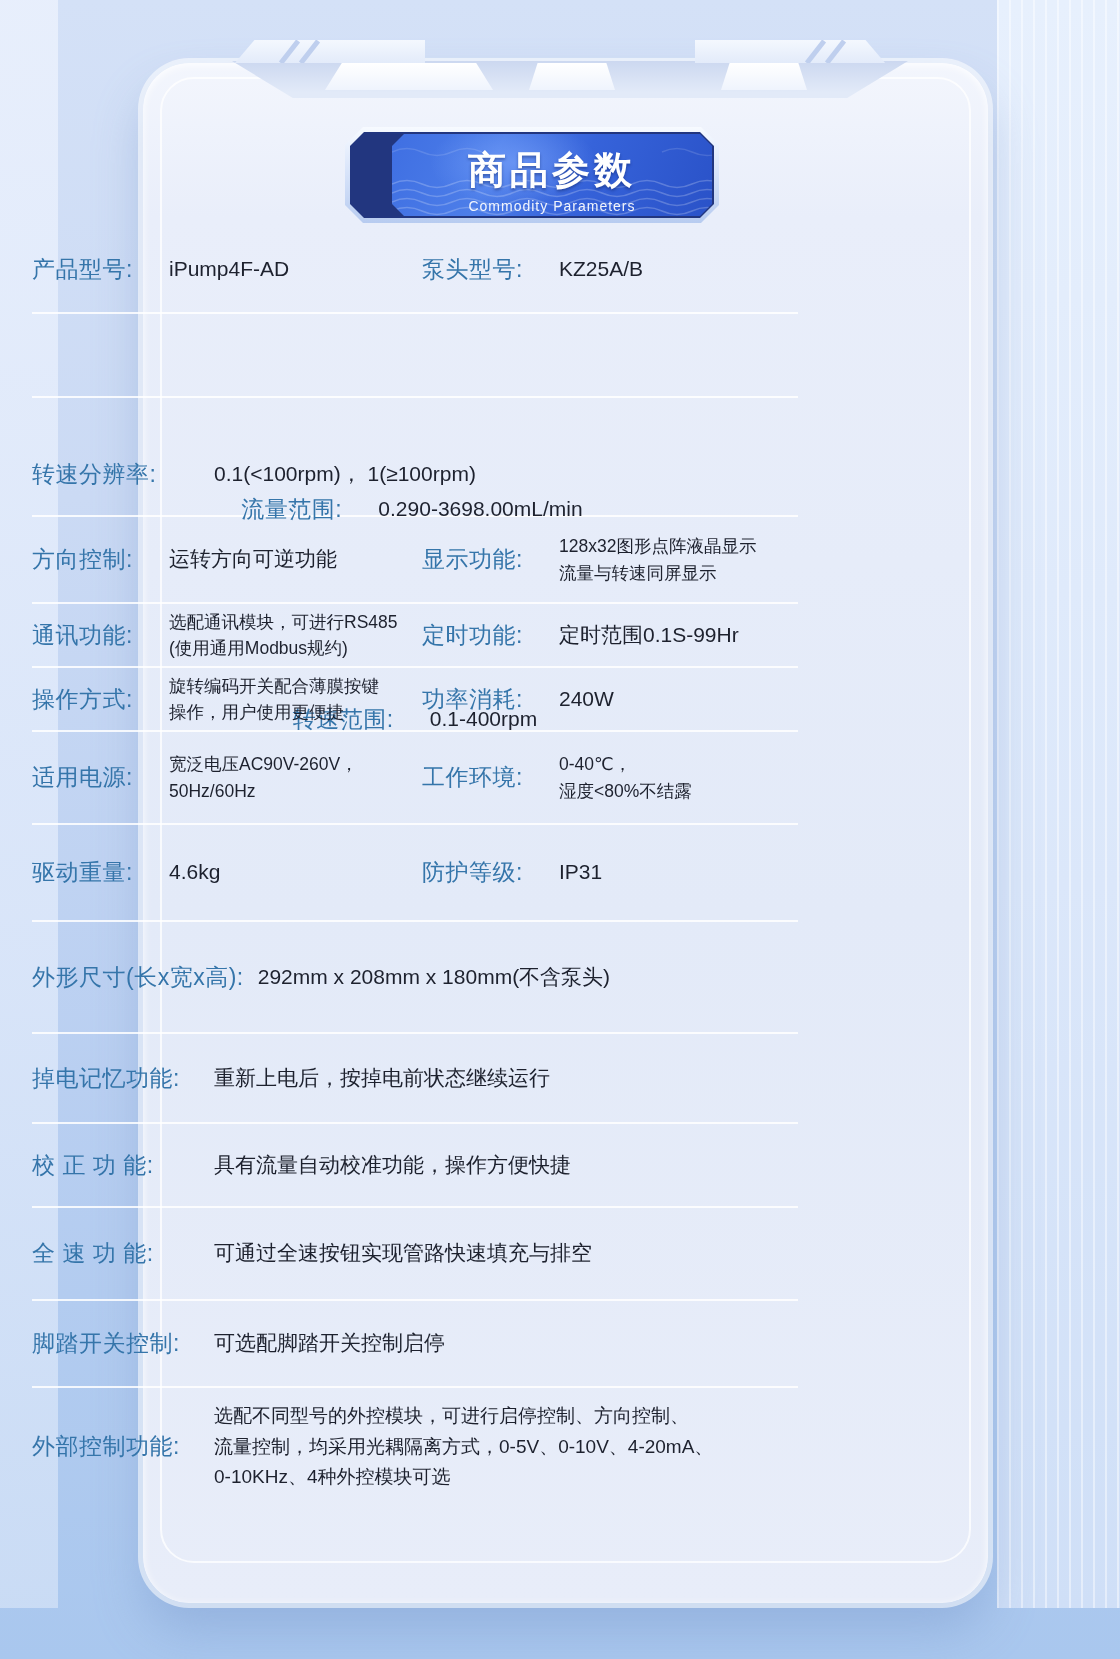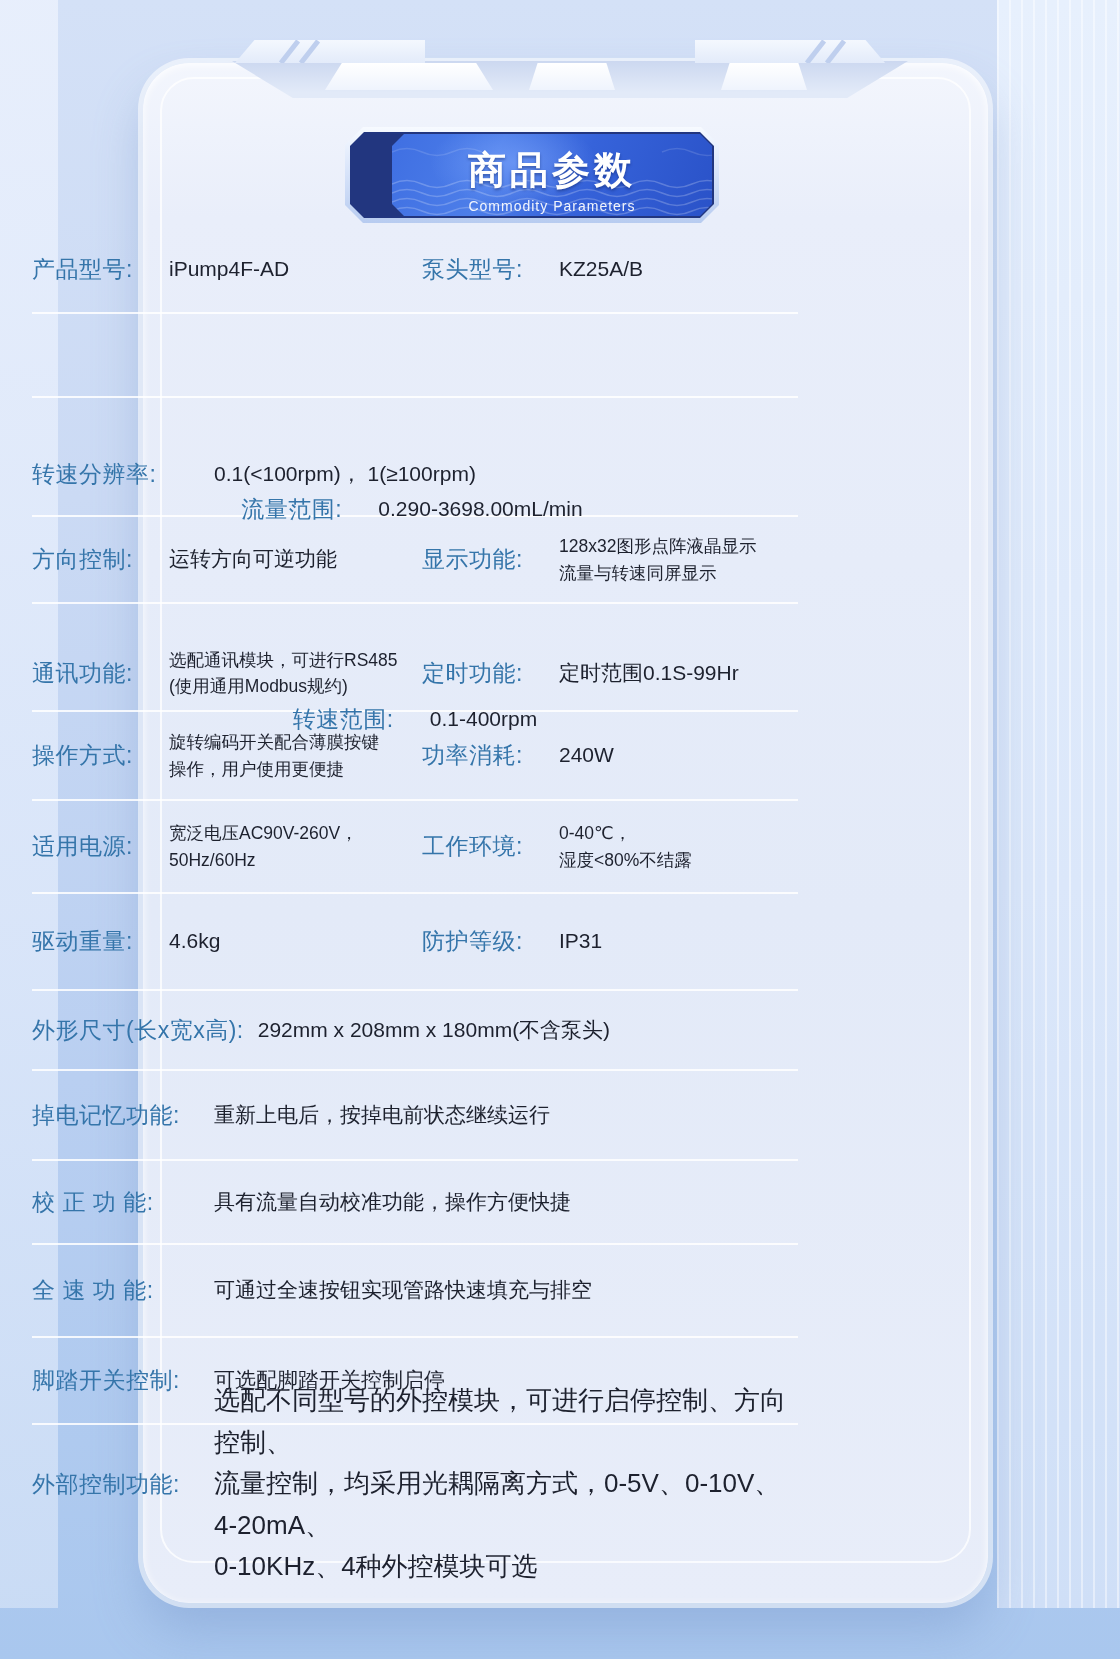--- a/index.html
+++ b/index.html
@@ -93,21 +93,21 @@
   .cell { display:flex; align-items:center; }
   .row.double .cell.left  { flex:0 0 390px; padding-right:6px; }
   .row.double .cell.right { flex:1 1 auto; }
   .cell.full { width:100%; }
   .label { color:var(--label-blue,#3575aa); font-size:23px; flex:0 0 auto; letter-spacing:.5px; }
   .row.double .label { min-width:131px; }
   .cell.full .label { min-width:168px; }
   .value { color:var(--value-dark,#1d212e); font-size:21px; margin-left:6px; line-height:1.35; white-space:pre-line; }
   .cell.full .value { margin-left:14px; }
   .value.small  { font-size:17.5px; line-height:1.5; }
-  .value.medium { font-size:26px; line-height:1.6; }
+  .value.medium { font-size:19px; line-height:1.6; }
 </style>
 </head>
 <body>
 
 <div class="strip-left"></div>
 <div class="strip-right"></div>
 
 <div class="card">
   <div class="inner-frame"></div>
 </div>
@@ -174,32 +174,32 @@
       <div class="cell left">
         <span class="label">方向控制:</span>
         <span class="value">运转方向可逆功能</span>
       </div>
       <div class="cell right">
         <span class="label">显示功能:</span>
         <span class="value small">128x32图形点阵液晶显示
 流量与转速同屏显示</span>
       </div>
     </div>
-    <div class="row double divided" style="height: 76px; margin-top: 32px;">
+    <div class="row double divided" style="height: 64px;">
       <div class="cell left">
         <span class="label">通讯功能:</span>
         <span class="value small">选配通讯模块，可进行RS485
 (使用通用Modbus规约)</span>
       </div>
       <div class="cell right">
         <span class="label">定时功能:</span>
         <span class="value">定时范围0.1S-99Hr</span>
       </div>
     </div>
-    <div class="row double divided" style="height: 89px;">
+    <div class="row double divided" style="height: 64px;">
       <div class="cell left">
         <span class="label">操作方式:</span>
         <span class="value small">旋转编码开关配合薄膜按键
 操作，用户使用更便捷</span>
       </div>
       <div class="cell right">
         <span class="label">功率消耗:</span>
         <span class="value">240W</span>
       </div>
     </div>
@@ -218,21 +218,21 @@
     <div class="row double divided" style="height: 97px;">
       <div class="cell left">
         <span class="label">驱动重量:</span>
         <span class="value">4.6kg</span>
       </div>
       <div class="cell right">
         <span class="label">防护等级:</span>
         <span class="value">IP31</span>
       </div>
     </div>
-    <div class="row single divided" style="height: 80px;">
+    <div class="row single divided" style="height: 112px;">
       <div class="cell full">
         <span class="label">外形尺寸(长x宽x高):</span>
         <span class="value">292mm x 208mm x 180mm(不含泵头)</span>
       </div>
     </div>
     <div class="row single divided" style="height: 90px;">
       <div class="cell full">
         <span class="label">掉电记忆功能:</span>
         <span class="value">重新上电后，按掉电前状态继续运行</span>
       </div>

